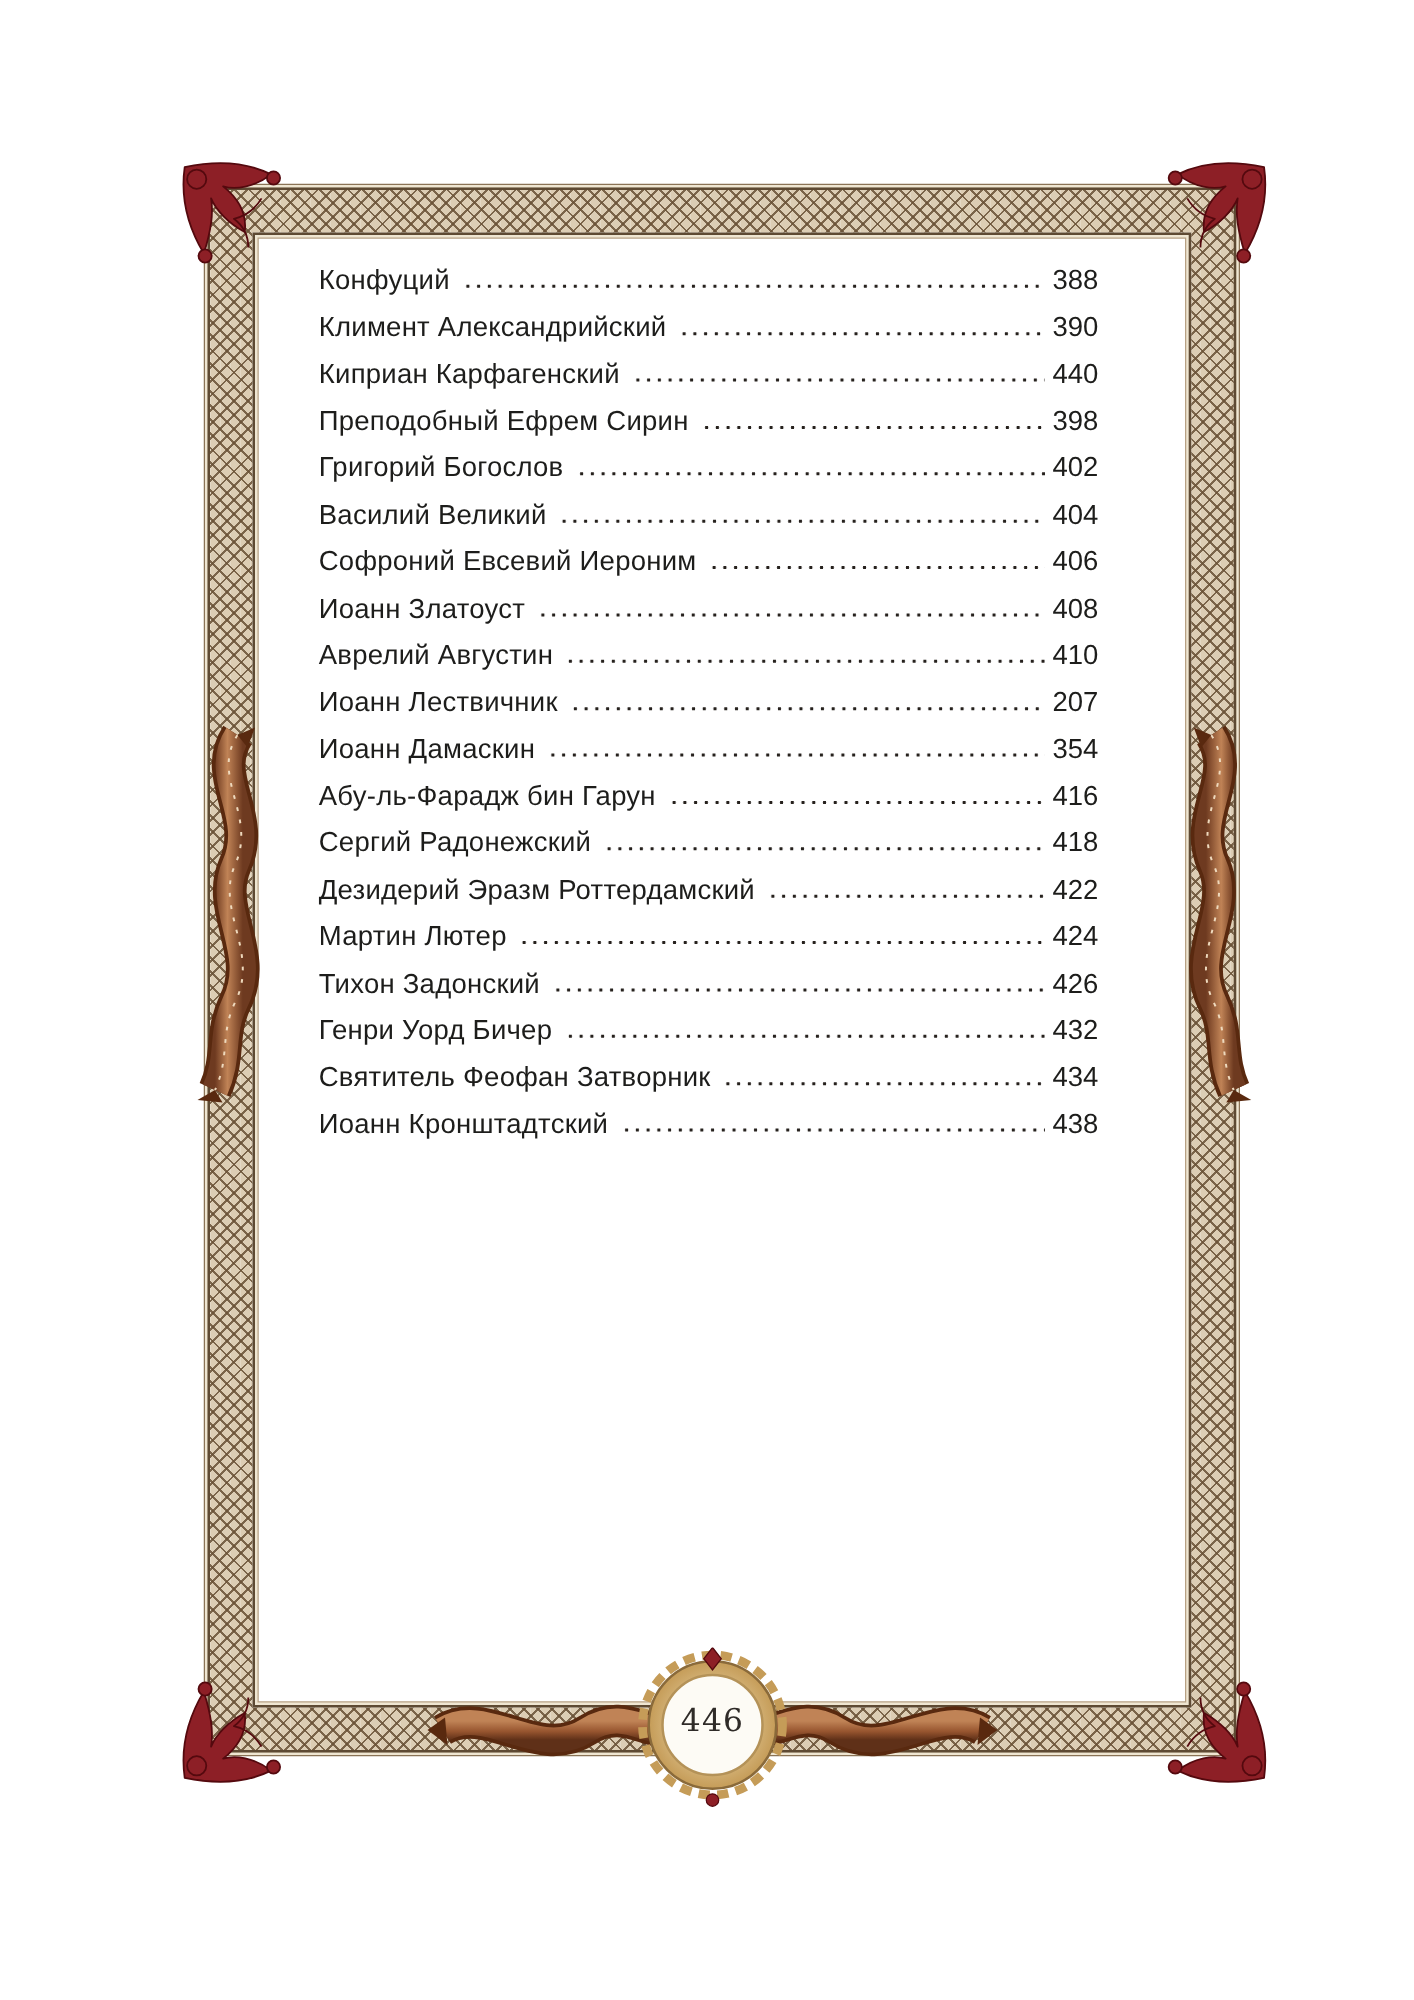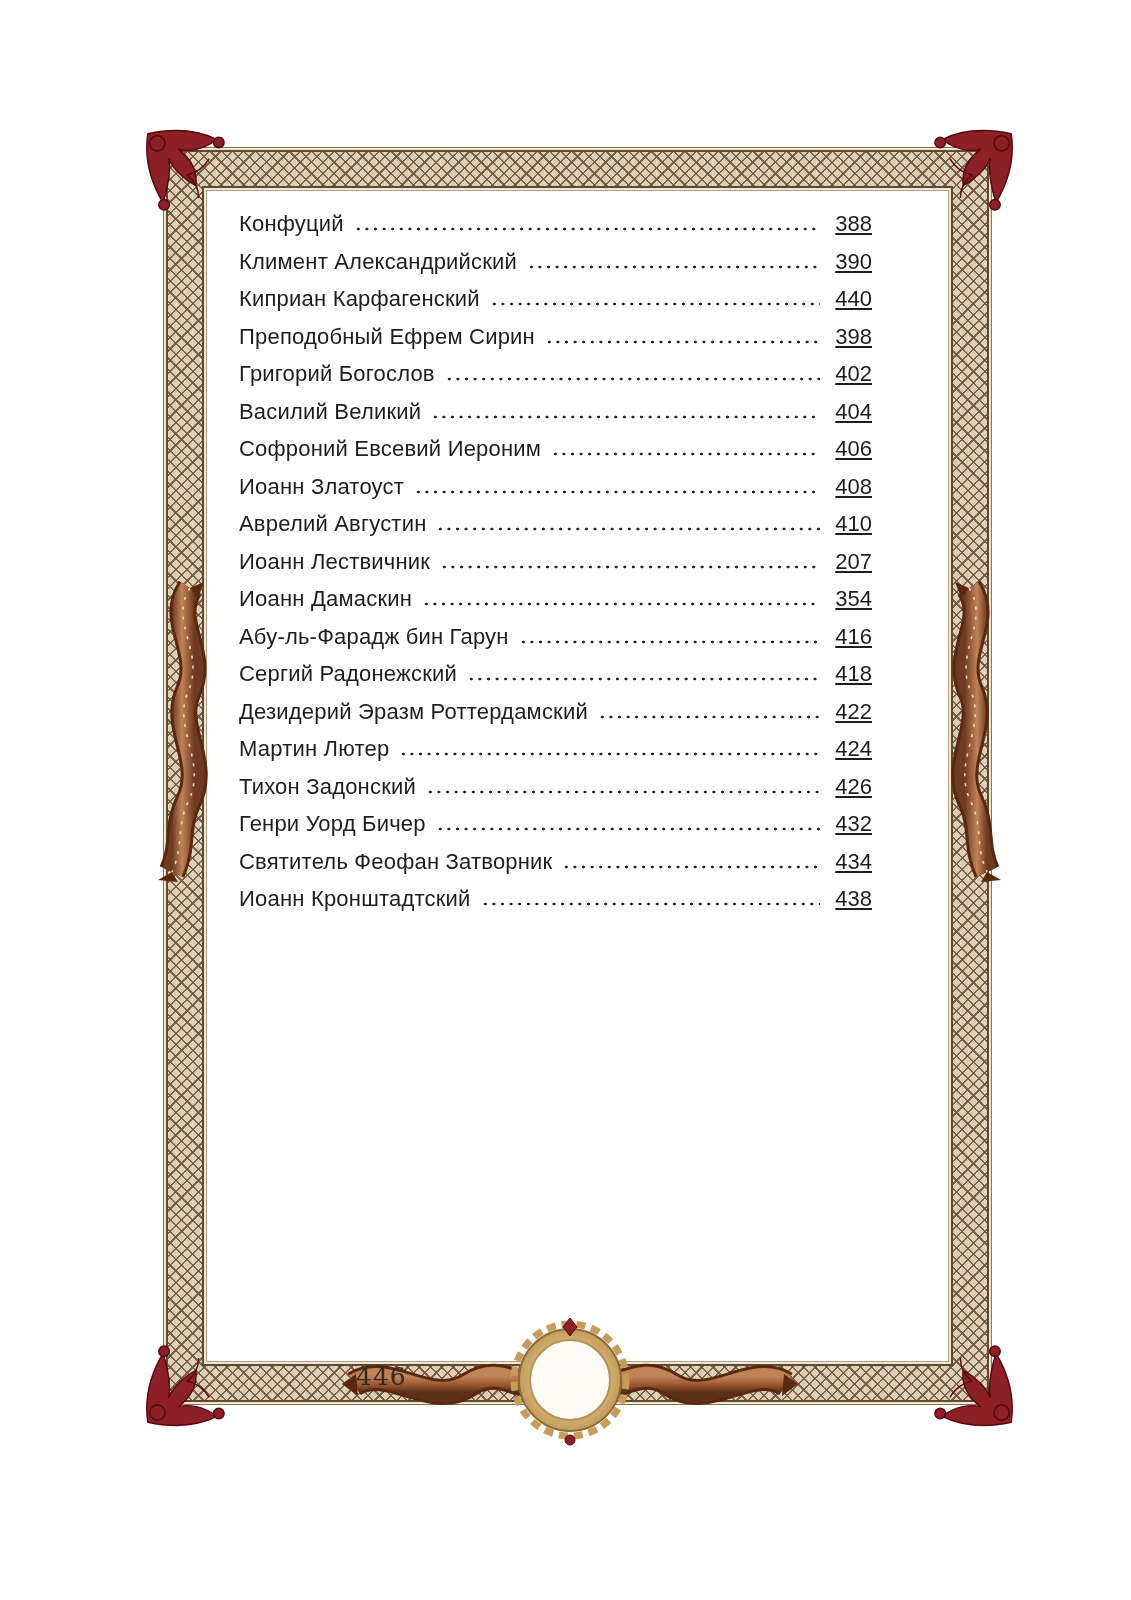--- a/index.html
+++ b/index.html
@@ -32,38 +32,38 @@
   .corner.bl { left:142px;  bottom:172px; transform:scaleY(-1); }
   .corner.br { right:114px; bottom:172px; transform:scale(-1,-1); }
 
   .side-ribbon { position:absolute; width:76px; height:304px; top:580px; z-index:4; }
   .side-ribbon.left  { left:148px; }
   .side-ribbon.right { right:120px; transform:scaleX(-1); }
 
   .cartouche { position:absolute; left:340px; top:1318px; width:460px; height:132px; z-index:6; }
 
   .footer-number {
-    position:absolute; left:356px; top:1362px; width:460px; z-index:7;
+    position:absolute; left:340px; top:1362px; width:460px; text-align:center; z-index:7;
     font-family:"DejaVu Serif", serif; font-size:25px; color:#2f2b28; letter-spacing:1px;
   }
 
   
-  .toc { position:absolute; left:239px; top:212px; width:633px; z-index:3; }
+  .toc { position:absolute; left:255px; top:212px; width:633px; z-index:3; }
   .toc-row {
     display:flex; align-items:baseline;
     font-size:22px; line-height:23.5px; margin-bottom:14px;
     color:#1d1d1b;
   }
   .toc-label { white-space:nowrap; letter-spacing:.2px; }
   .toc-dots {
     flex:1 1 auto; height:4px; margin:0 6px 1px 10px;
     background-image: radial-gradient(circle, #26211d 1.35px, transparent 1.6px);
     background-size:8.6px 4px; background-repeat:repeat-x; background-position:0 60%;
   }
-  .toc-page { min-width:46px; text-align:right; white-space:nowrap;text-decoration:underline; }
+  .toc-page { min-width:46px; text-align:left; white-space:nowrap; }
 </style>
 </head>
 <body>
 
 <div class="page">
 
   <svg width="0" height="0" style="position:absolute">
     <defs>
       <linearGradient id="gradRibbonV" x1="0" y1="0" x2="1" y2="0">
         <stop offset="0" stop-color="#6e3a20"></stop>

